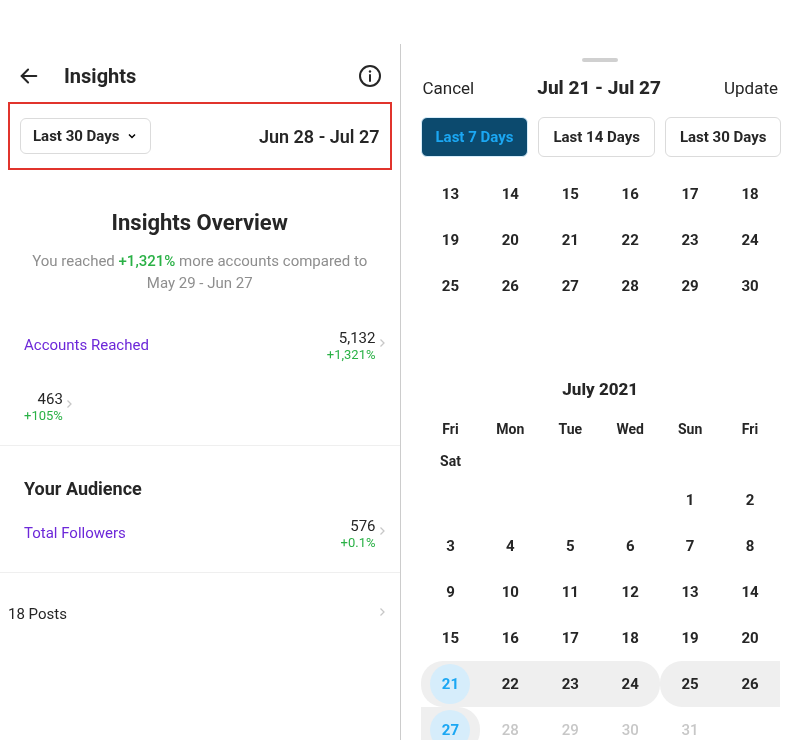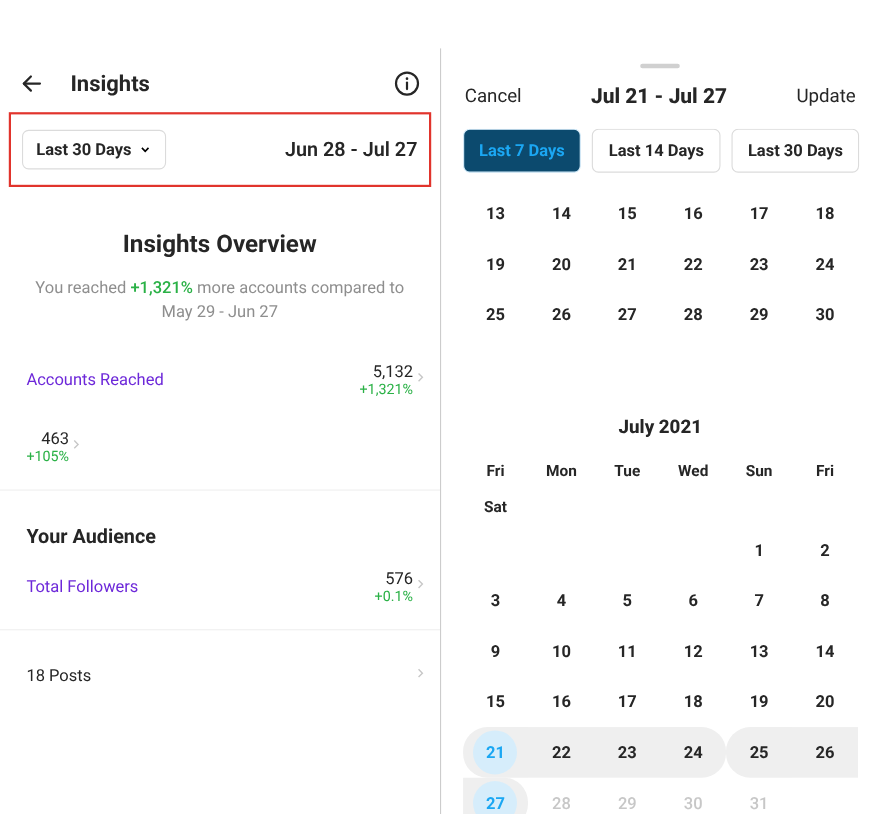--- a/index.html
+++ b/index.html
@@ -28,21 +28,21 @@
     .metric-right { display:flex; align-items:center; gap:0; }
     .metric-vals { text-align:right; }
     .metric-num { font-size:15px; }
     .metric-delta { font-size:13px; color:#2ab146; }
     .chev { color:#c7c7c7; }
 
     .section-divider { height:1px; background:#efefef; margin-top:8px; }
     .section-gap { height:16px; }
 
     .sec-title { font-size:18px; font-weight:700; padding:16px 24px 4px; }
-    .simple-row { display:flex; align-items:center; justify-content:space-between; padding:14px 12px 14px 24px; font-size:15px; }
+    .simple-row { display:flex; align-items:center; justify-content:space-between; padding:14px 12px 14px 8px; font-size:15px; }
 
     
     .drag-handle { width:36px; height:4px; background:#d0d0d0; border-radius:2px; margin:14px auto 6px; }
     .r-header { display:flex; align-items:center; justify-content:space-between; padding:8px 22px 18px; }
     .r-cancel, .r-update { font-size:17px; color:#262626; }
     .r-title { font-size:19px; font-weight:800; }
 
     .chips { display:flex; gap:10px; padding:0 20px 14px; overflow:hidden; }
     .chip { border:1px solid #dbdbdb; border-radius:6px; padding:10px 14px; font-size:15px; font-weight:700; white-space:nowrap; }
     .chip.active { background:#0c4a6e; border-color:#d6edfb; color:#1ba7f3; }

